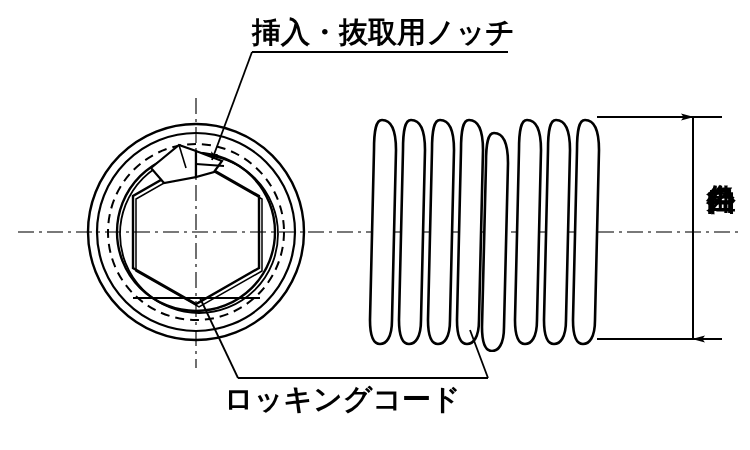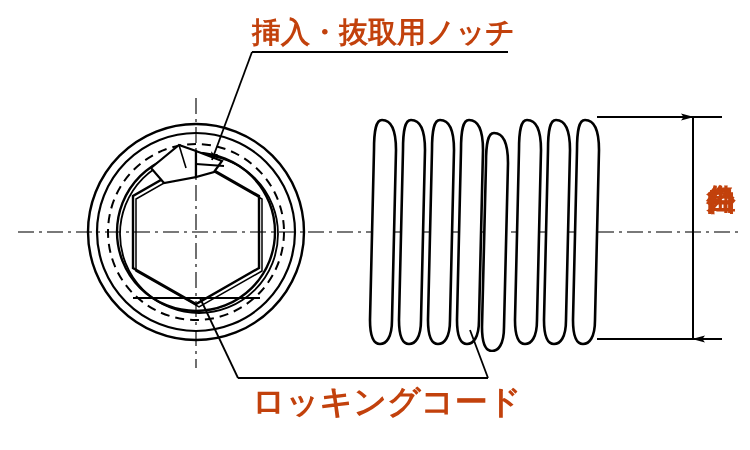--- a/index.html
+++ b/index.html
@@ -17,35 +17,35 @@
   }
   svg#drawing {
     position: absolute;
     left: 0;
     top: 0;
     width: 750px;
     height: 450px;
   }
   .lbl {
     position: absolute;
-    color: #c2410c;
+    color: #000000;
     font-weight: bold;
     white-space: nowrap;
     font-family: "DejaVu Sans", sans-serif;
   }
   #label-notch {
     left: 252px;
     top: 13px;
     font-size: 29px;
     letter-spacing: 0px;
   }
   #label-cord {
-    left: 252px;
+    left: 224px;
     top: 380px;
-    font-size: 33px;
+    font-size: 29px;
   }
   #label-od {
     left: 706px;
     top: 160px;
     font-size: 29px;
     writing-mode: vertical-rl;
     text-orientation: upright;
     line-height: 1.02;
     letter-spacing: 1px;
   }

